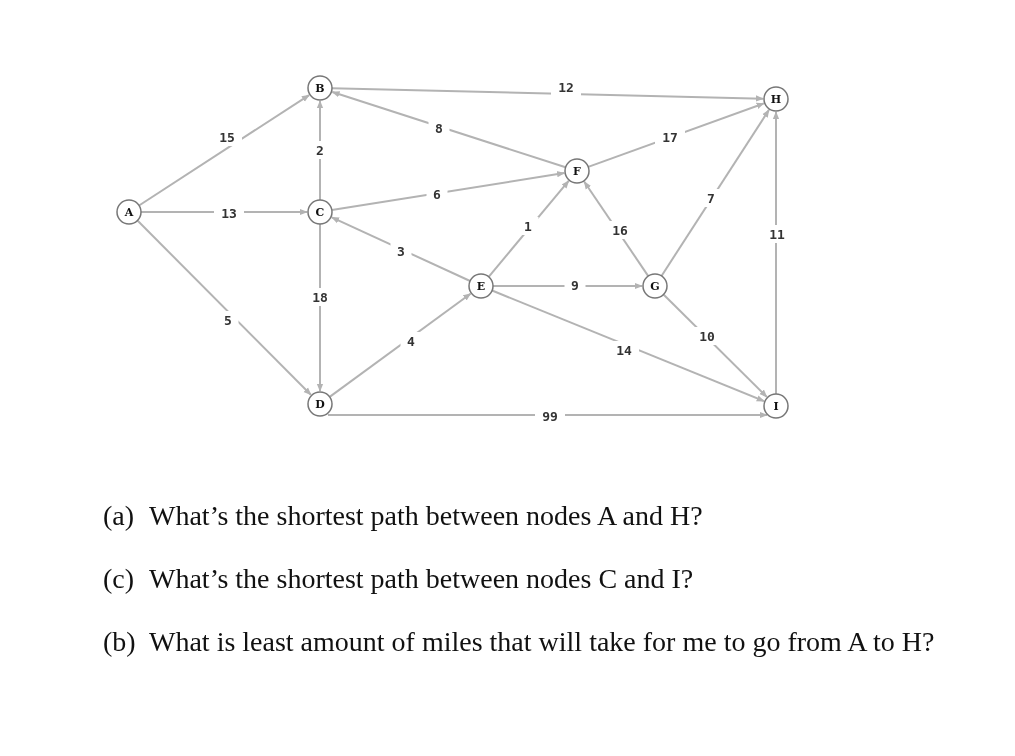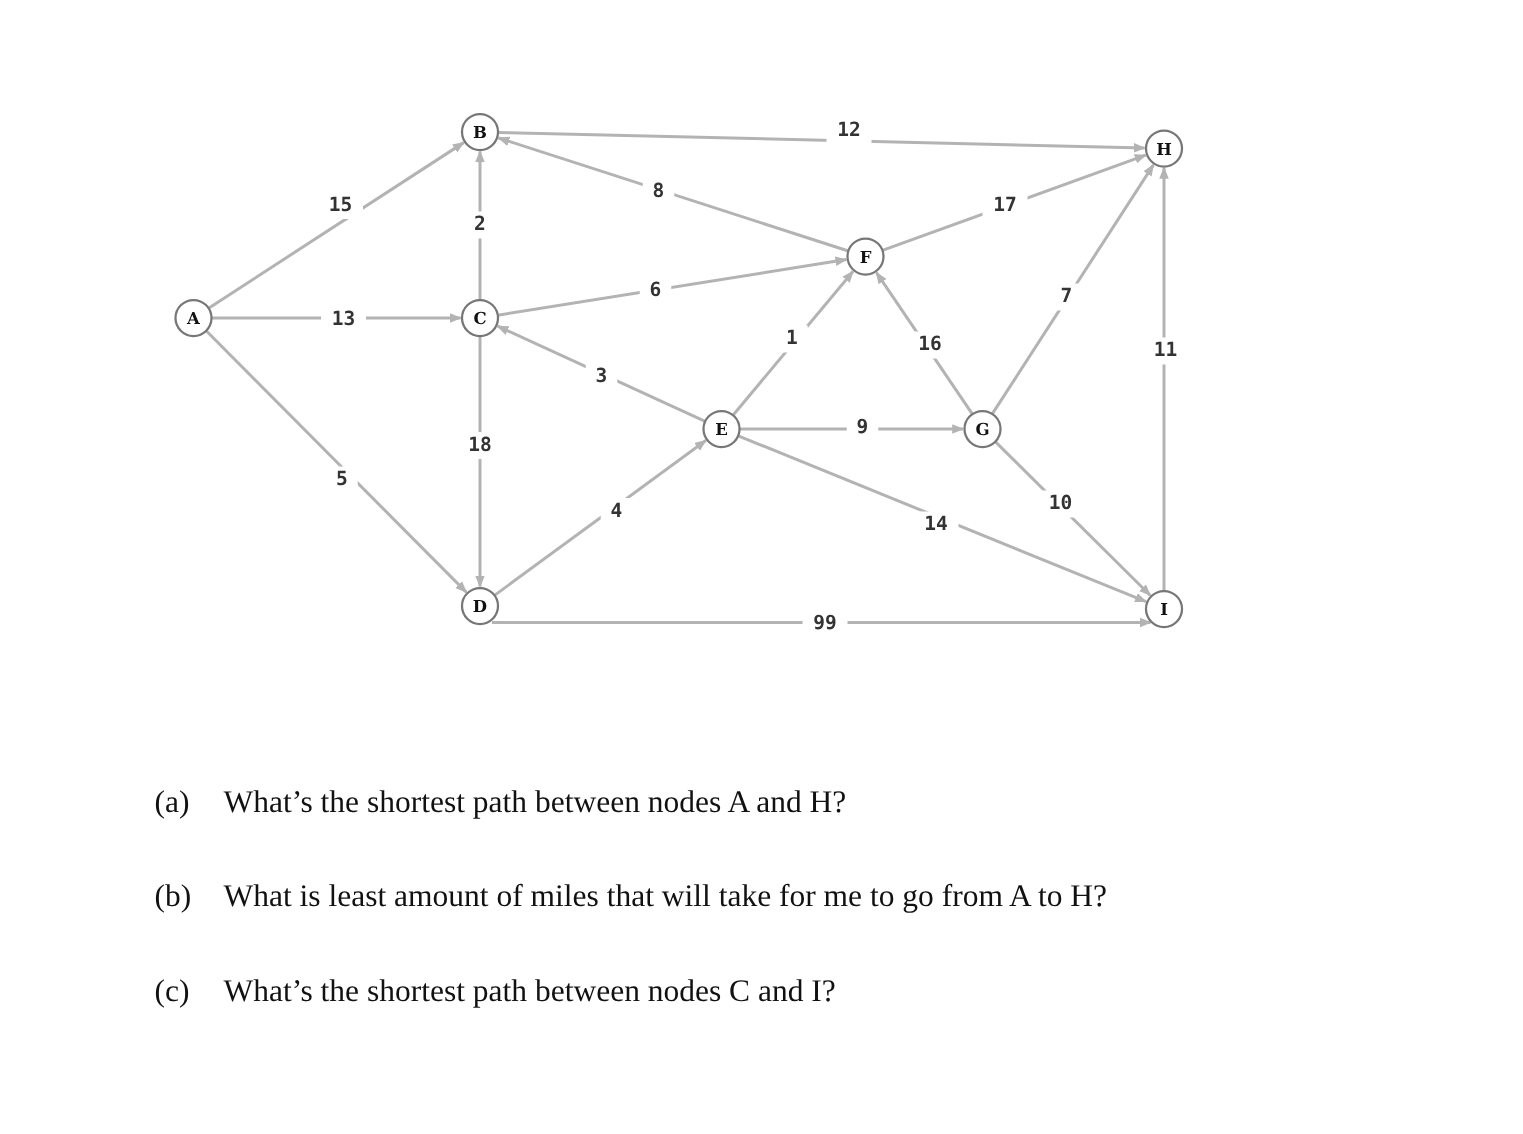--- a/index.html
+++ b/index.html
@@ -45,24 +45,24 @@
       font-family: "DejaVu Serif", "Liberation Serif", serif;
       font-weight: bold;
       font-size: 11px;
       fill: #111111;
       text-anchor: middle;
       dominant-baseline: central;
     }
     .questions {
       position: absolute;
       left: 103px;
-      top: 515px;
+      top: 497px;
       width: 900px;
       font-family: "Liberation Serif", "DejaVu Serif", serif;
-      font-size: 21px;
+      font-size: 28px;
       color: #111111;
     }
     .question {
       height: 63px;
       line-height: 38px;
       white-space: nowrap;
     }
     .q-letter {
       display: inline-block;
       width: 46px;
@@ -176,18 +176,18 @@
         <text x="776" y="406.5" class="node-label">I</text>
       </g>
     </g>
 </svg>
 
 <div class="questions">
   <div class="question">
     <span class="q-letter">(a)</span><span>What’s the shortest path between nodes A and H?</span>
   </div>
   <div class="question">
-    <span class="q-letter">(b)</span><span>What is least amount of miles that will take for me to go from A to H?</span>
+    <span class="q-letter">(c)</span><span>What’s the shortest path between nodes C and I?</span>
   </div>
   <div class="question">
-    <span class="q-letter">(c)</span><span>What’s the shortest path between nodes C and I?</span>
+    <span class="q-letter">(b)</span><span>What is least amount of miles that will take for me to go from A to H?</span>
   </div>
 </div>
 
 </body></html>

